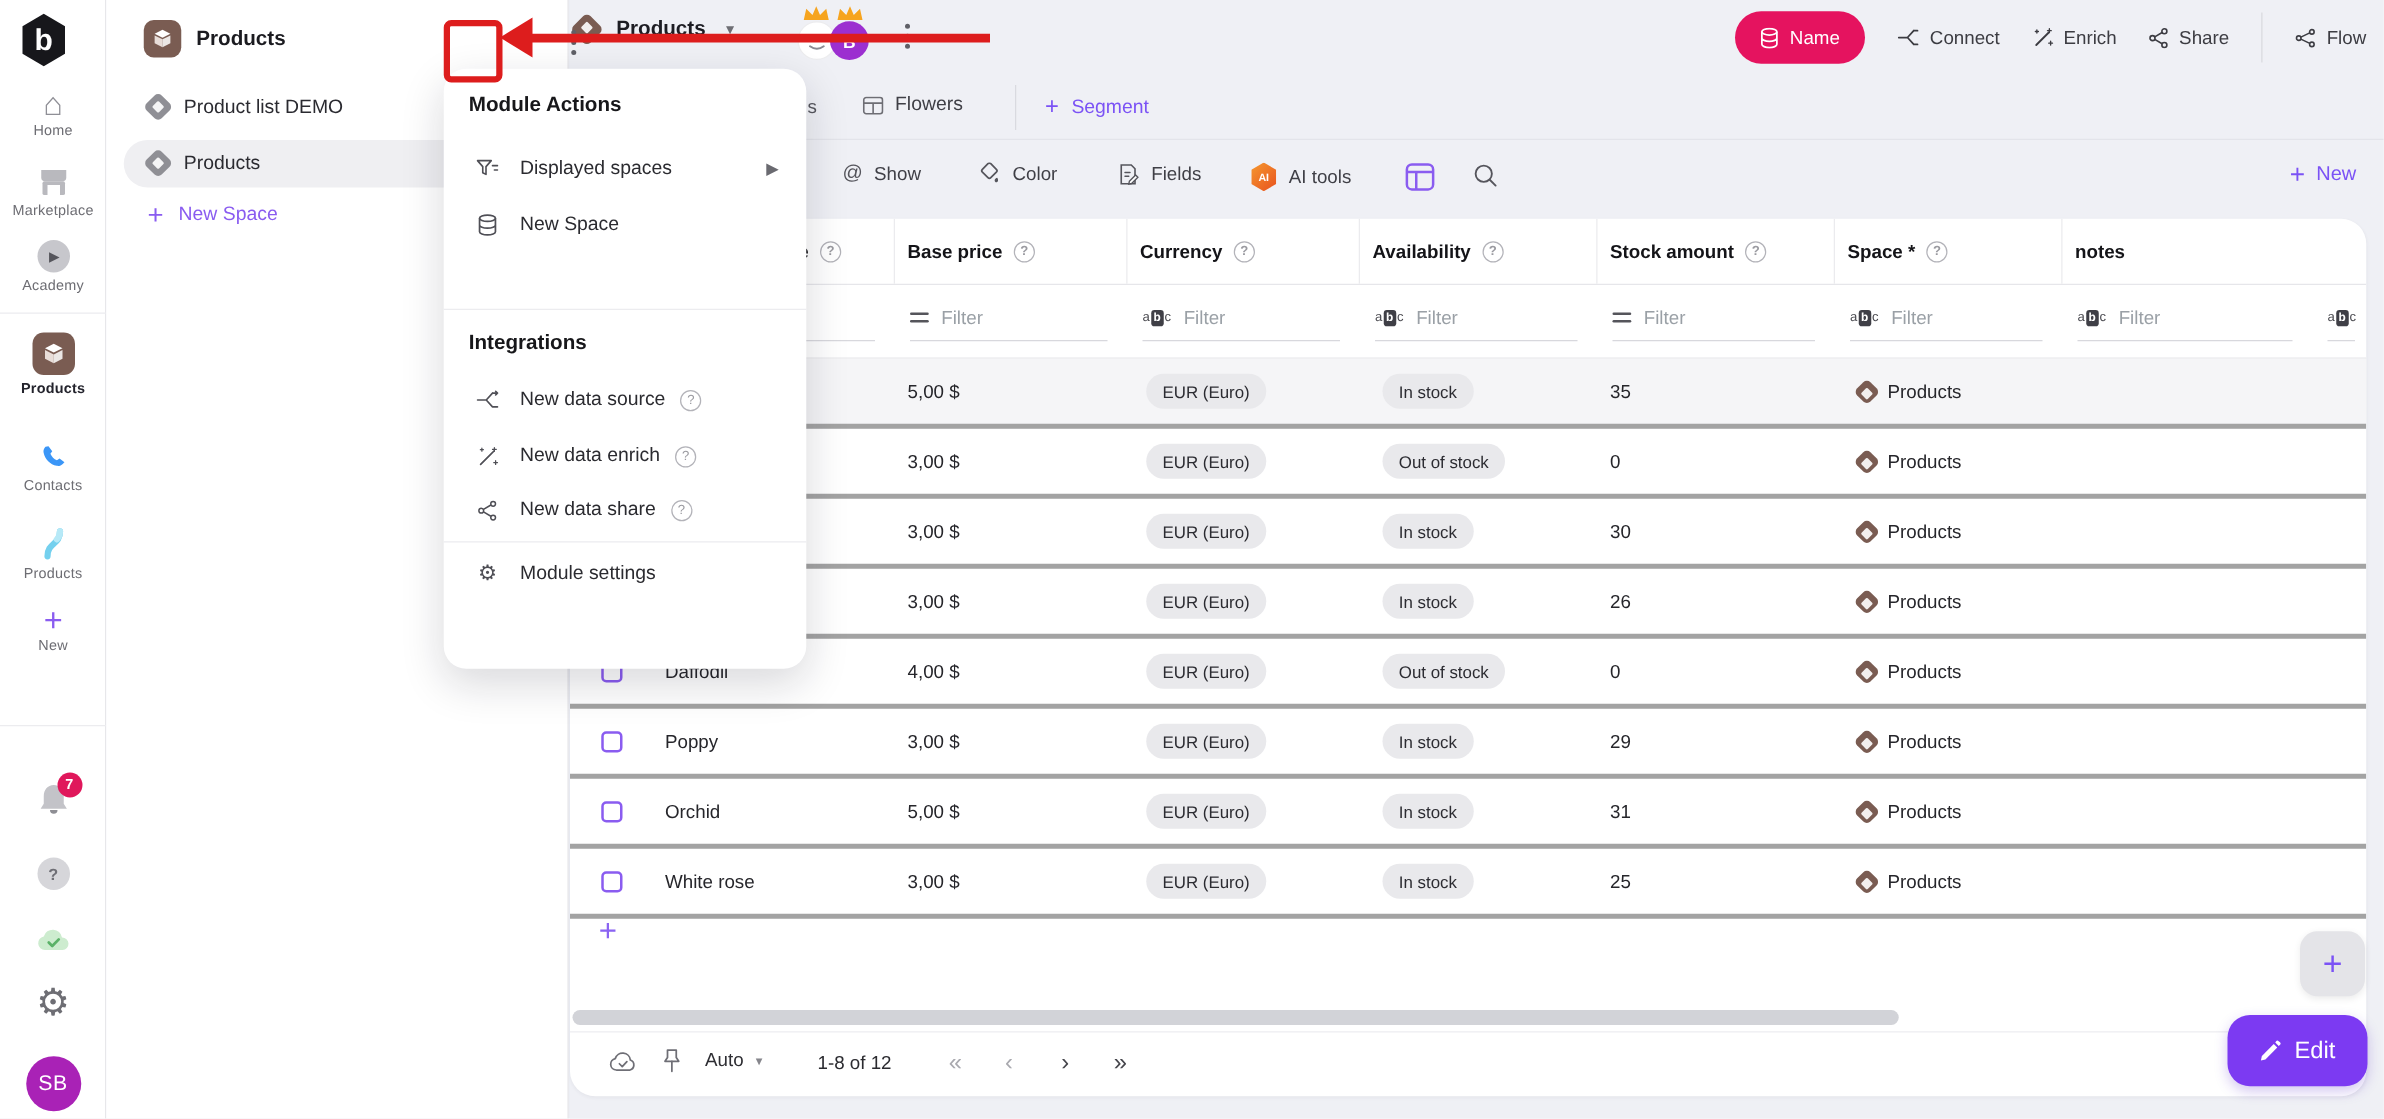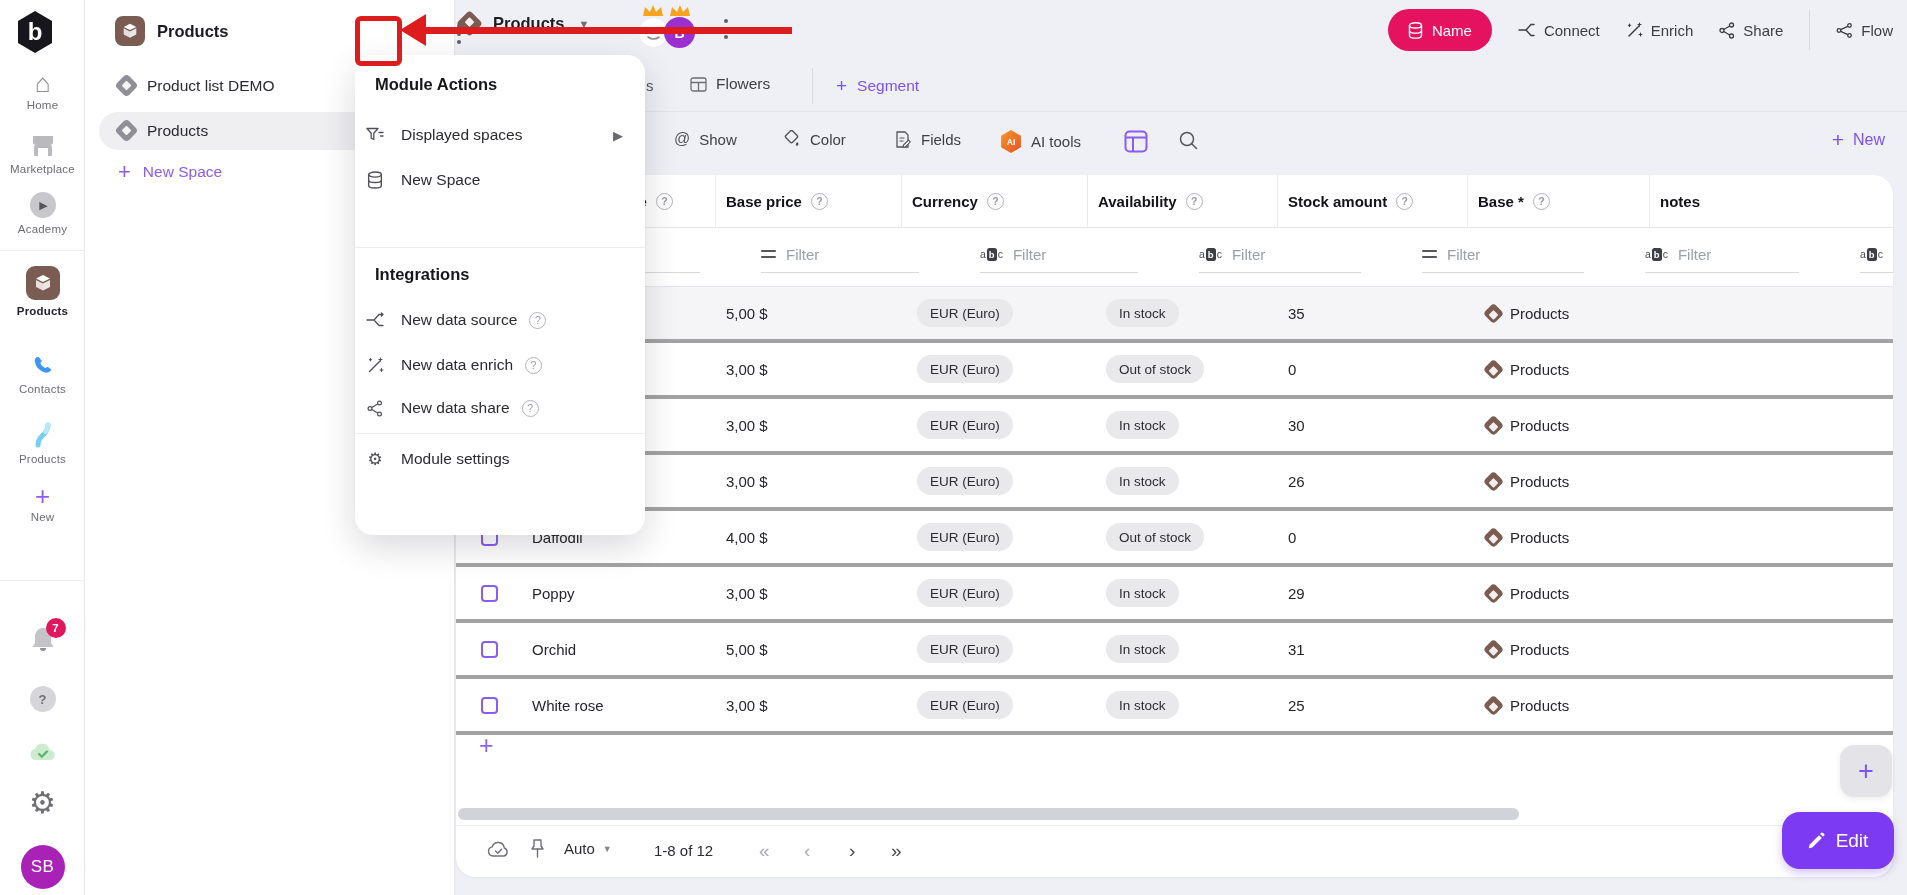--- a/index.html
+++ b/index.html
@@ -79,21 +79,21 @@
   .new-btn .plus { font-size:21px; }
 
   
   .card { position:absolute; left:456px; top:175px; width:1437px; height:702px; background:#fff; border-radius:20px; overflow:hidden; box-shadow:0 1px 3px rgba(30,30,60,.05); z-index:4; }
   .grid { display:grid; grid-template-columns:260px 186px 186px 190px 190px 182px 200px minmax(50px,1fr); }
   .thead { height:53px; border-bottom:1px solid #e6e6ea; }
   .th { position:relative; display:flex; align-items:center; gap:9px; padding-left:10px; border-right:1px solid #ebebee; font-size:15px; font-weight:bold; color:#141418; }
   .th:last-child { border-right:none; }
   .th.name-th { padding-left:150px; }
   .qm { width:17px; height:17px; border-radius:50%; border:1.2px solid #b3b3b9; color:#9a9aa0; font-size:10.5px; display:flex; align-items:center; justify-content:center; flex:0 0 auto; }
-  .frow { height:59px; border-bottom:1px solid #e6e6ea;gap:33px; }
+  .frow { height:59px; border-bottom:1px solid #e6e6ea; }
   .fcell { position:relative; display:flex; align-items:center; gap:10px; padding:0 14px 6px 12px; color:#9aa0a6; font-size:15px; }
   .fcell .fu { position:absolute; left:12px; right:16px; bottom:13px; border-bottom:1.5px solid #d8d8dd; }
   .eqicon { width:15px; display:flex; flex-direction:column; gap:4px; }
   .eqicon i { height:2px; background:#55555b; border-radius:1px; }
   .abc { display:inline-flex; align-items:center; font-size:10.5px; color:#4a4a50; gap:1px; }
   .abc b { background:#3f3f46; color:#fff; border-radius:2.5px; padding:1px 2px; font-size:9.5px; }
   .trow { height:56px; border-bottom:4px solid #a3a3a3; align-items:center; }
   .trow.hl { background:#f5f5f7; }
   .cell { display:flex; align-items:center; font-size:15px; color:#26262b; padding-left:10px; }
   .cell.namec { padding-left:25px; gap:34px; }
@@ -110,21 +110,21 @@
   .pg { font-size:19px; line-height:22px; }
   .pg.dis { color:#a9a9af; } .pg.en { color:#46464c; }
 
   
   .fab-plus { position:absolute; left:1840px; top:745px; width:52px; height:52px; background:#e4e4e8; border-radius:14px; display:flex; align-items:center; justify-content:center; color:#7b52f5; font-size:27px; box-shadow:0 2px 6px rgba(0,0,0,.08); z-index:8; }
   .fab-edit { position:absolute; left:1782px; top:812px; width:112px; height:57px; background:#7c3af2; border-radius:18px; display:flex; align-items:center; justify-content:center; gap:11px; color:#fff; font-size:19px; box-shadow:0 4px 10px rgba(80,30,200,.25); z-index:8; }
 
   
   .menu { position:absolute; left:355px; top:55px; width:290px; height:480px; background:#fff; border-radius:18px; box-shadow:0 12px 34px rgba(20,20,40,.16); z-index:50; }
   .menu-title { position:absolute; left:20px; font-size:16.5px; font-weight:bold; color:#17171a; }
-  .mi { position:absolute; left:0; width:100%; height:44px; display:flex; align-items:center; gap:16px; padding-left:10px; }
+  .mi { position:absolute; left:0; width:100%; height:44px; display:flex; align-items:center; gap:16px; padding-left:25px; }
   .mi .ic { width:20px; display:flex; justify-content:center; color:#4f4f56; }
   .mi .lbl { font-size:15.5px; color:#2b2b30; }
   .mi .sub { position:absolute; right:22px; color:#6a6a70; font-size:13px; }
   .mi .qm { margin-left:-4px; }
   .menu-div { position:absolute; left:0; width:100%; border-top:1px solid #ececef; }
 
   
   .red-box { position:absolute; left:355px; top:16px; width:47px; height:50px; border:5px solid #dd1d1d; border-radius:6px; z-index:60; }
   .arrow-line { position:absolute; left:424px; top:27px; width:368px; height:7px; background:#dd1d1d; z-index:60; }
   .arrow-head { position:absolute; left:400px; top:14px; width:0; height:0; border-top:16px solid transparent; border-bottom:16px solid transparent; border-right:26px solid #dd1d1d; z-index:60; }
@@ -419,21 +419,21 @@
       </div>
       <div class="th">
         <span>Availability</span>
           <span class="qm">?</span>
       </div>
       <div class="th">
         <span>Stock amount</span>
           <span class="qm">?</span>
       </div>
       <div class="th">
-        <span>Base *</span>
+        <span>Space *</span>
           <span class="qm">?</span>
       </div>
       <div class="th">
         <span>notes</span>
       </div>
     </div>
 
     <div class="grid frow">
       <div class="fcell">
           <span class="abc">a<b>b</b>c</span>

